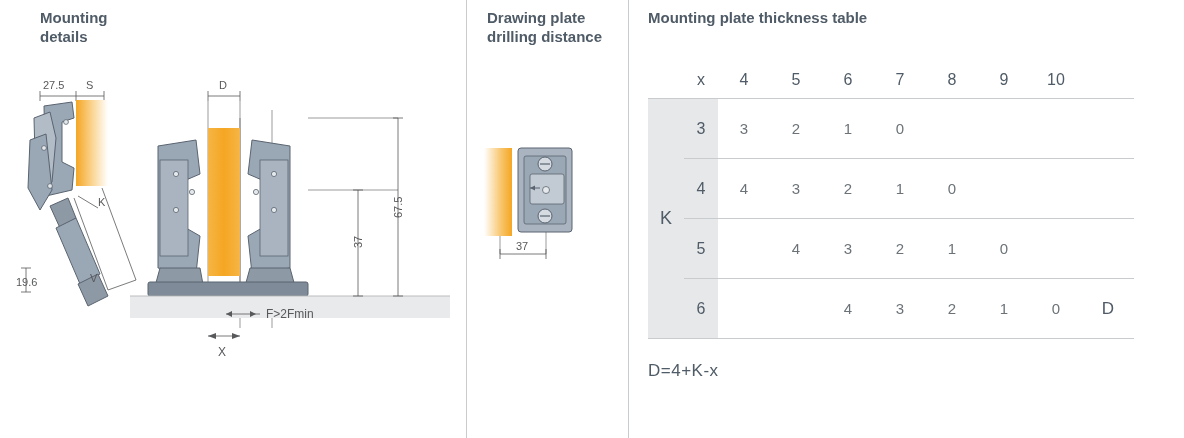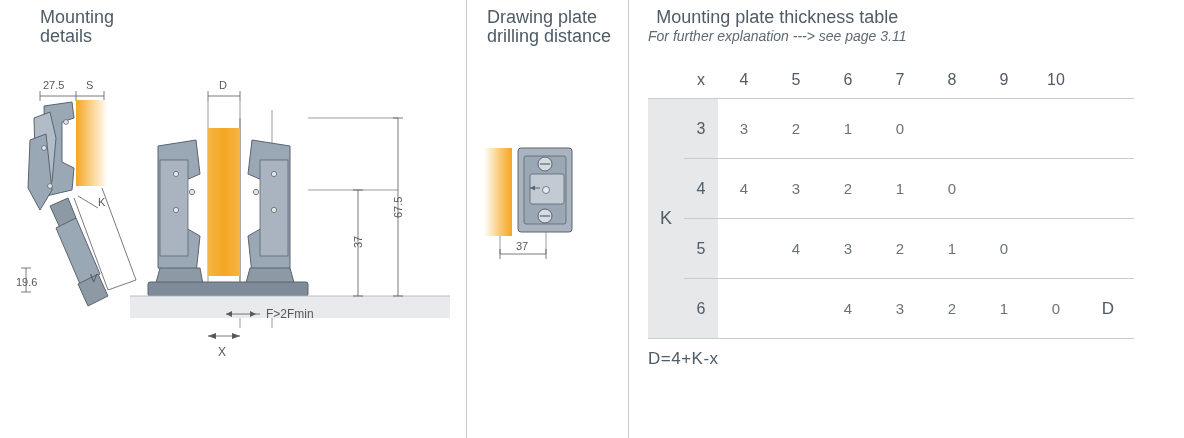--- a/index.html
+++ b/index.html
@@ -8,24 +8,24 @@
     background:#ffffff;
     font-family:"Liberation Sans", sans-serif;
     color:#58595b;
     position:relative;
     overflow:hidden;
   }
   .panel{position:absolute;}
 
   
   .col-head{
-    font-size:18px;
+    font-size:15px;
     line-height:19px;
     color:#4f5b66;
-    font-weight:400;
+    font-weight:700;
   }
   .sub-italic{
     font-size:14px;
     font-style:italic;
     color:#5d6a72;
     line-height:18px;
   }
 
   
   .vdiv{
@@ -73,21 +73,21 @@
     font-size:16px;
     color:#4f5b66;
   }
   td.dmark{
     font-size:17px;
     color:#4f5b66;
   }
   .formula{
     font-size:17px;
     color:#4f5b66;
-    margin-top:10px;
+    margin-top:22px;
     letter-spacing:.5px;
   }
 
   
   .caption{
     font-size:14.5px;
     line-height:20px;
     color:#4f5b66;
   }
 
@@ -258,21 +258,20 @@
   <line x1="20" y1="109" x2="20" y2="119" stroke="#58595b" stroke-width="0.8"></line>
   <line x1="66" y1="109" x2="66" y2="119" stroke="#58595b" stroke-width="0.8"></line>
   <line x1="20" y1="96" x2="20" y2="114" stroke="#58595b" stroke-width="0.6"></line>
   <line x1="66" y1="92" x2="66" y2="114" stroke="#58595b" stroke-width="0.6"></line>
   <text class="dimtxt" x="36" y="110">37</text>
 </svg>
 </div>
 
 <div class="panel" style="left:648px;top:8px;text-align:center;">
   <div class="col-head">Mounting plate thickness table</div>
-  <div class="sub-italic">For further explanation ---&gt; see page 3.11</div>
 </div>
 
 <div class="panel" style="left:648px;top:62px;">
   <table class="mp">
     <tbody>
         <tr class="hdrrow">
       <td class="xhdr" style="width:36px;"></td>
       <td class="xhdr" style="width:34px;">x</td>
       <td style="width:52px;">4</td>
       <td style="width:52px;">5</td>

